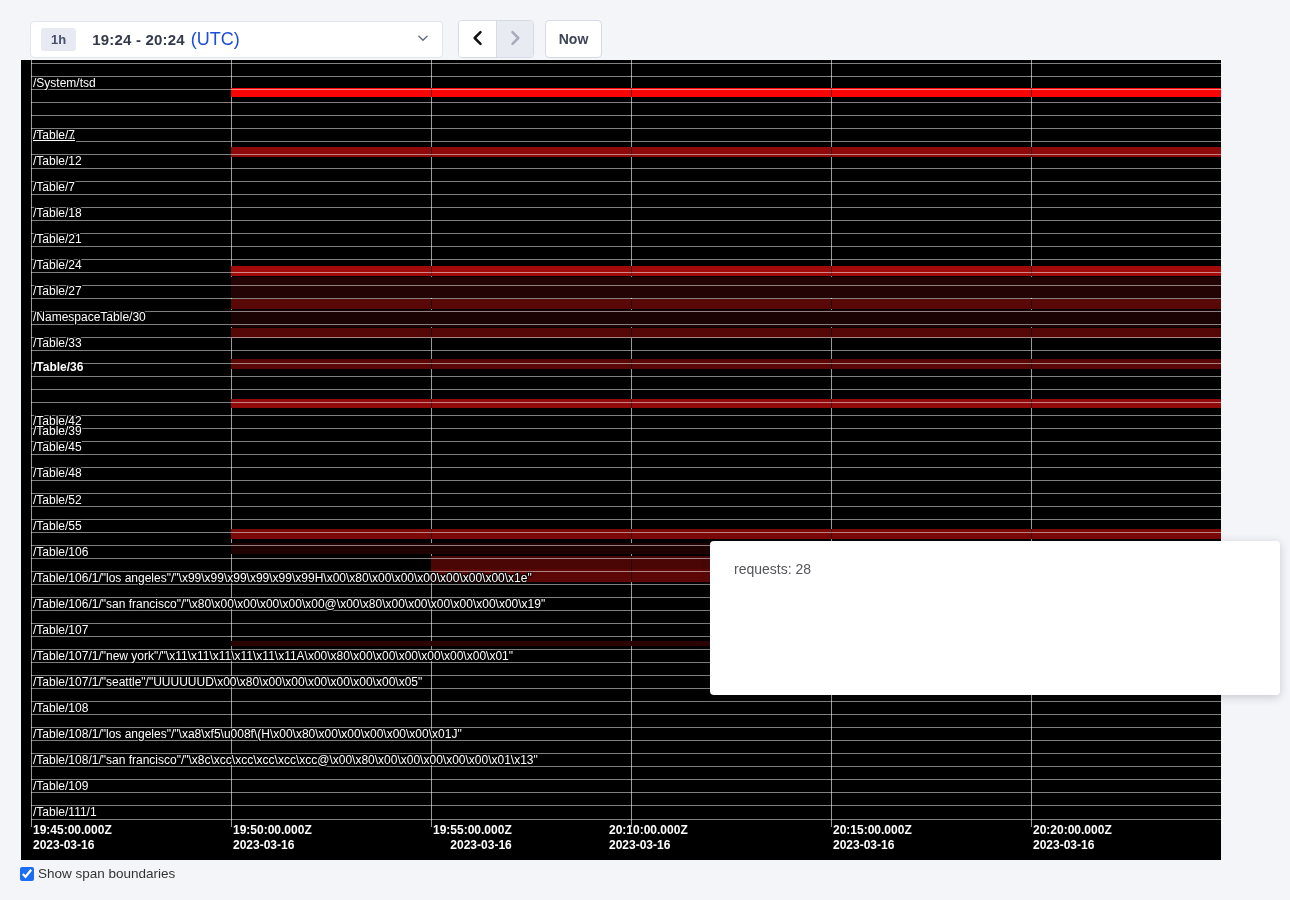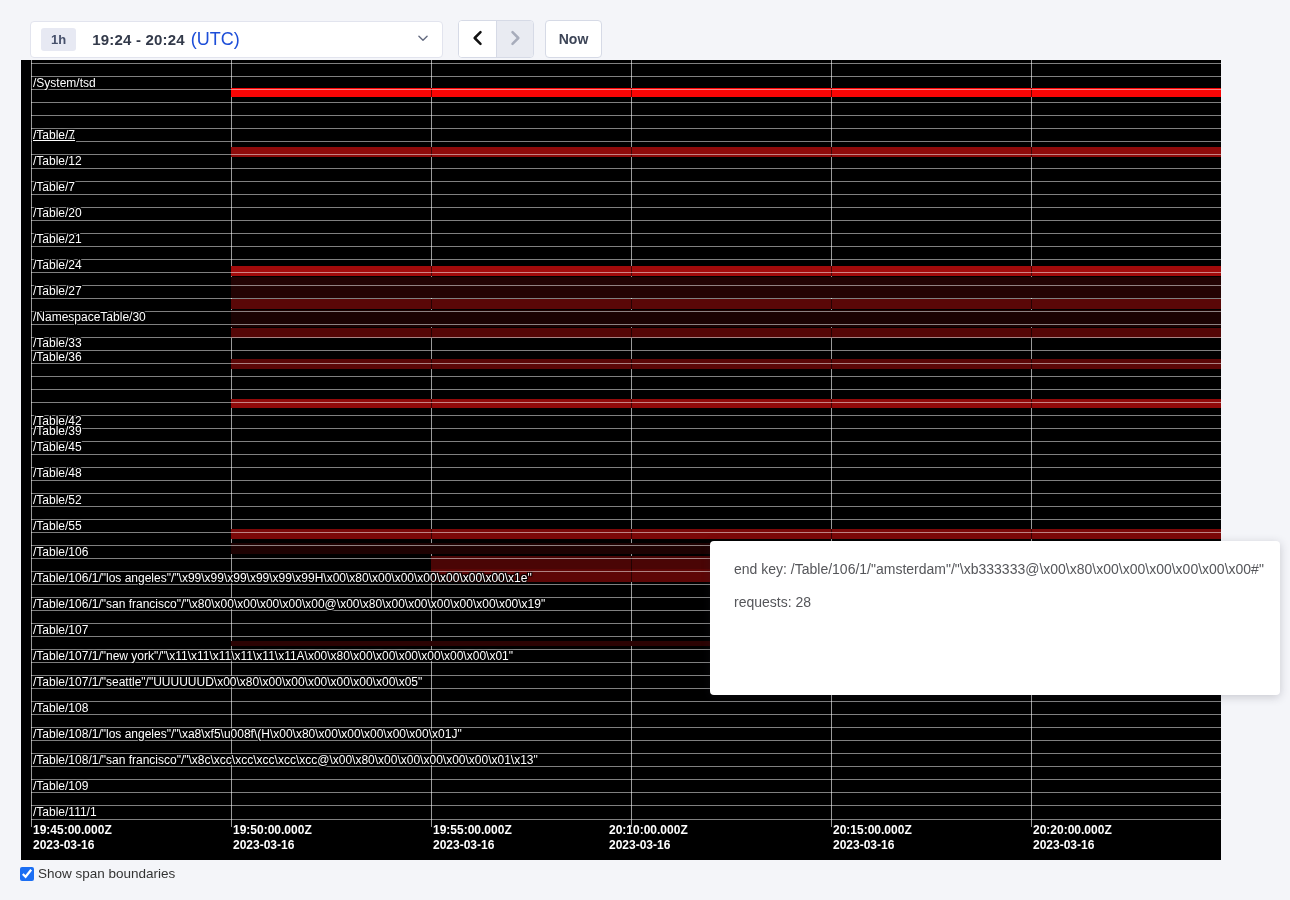--- a/index.html
+++ b/index.html
@@ -197,27 +197,27 @@
       <div class="hline" style="top: 706.4px;"></div>
       <div class="hline" style="top: 719.4px;"></div>
       <div class="hline" style="top: 732.4px;"></div>
       <div class="hline" style="top: 745.4px;"></div>
       <div class="hline" style="top: 758.5px;"></div>
       <div class="rowlabel" style="top: 15.8px;">/System/tsd</div>
       <div class="rowlabel" style="top: 41.9px; margin-top: 28px;">/Table/4</div>
       <div class="rowlabel" style="top: 67.9px; text-decoration: underline;">/Table/7</div>
       <div class="rowlabel" style="top: 94px;">/Table/12</div>
       <div class="rowlabel" style="top: 120px;">/Table/7</div>
-      <div class="rowlabel" style="top: 146px;">/Table/20</div>
+      <div class="rowlabel" style="top: 146px;">/Table/18</div>
       <div class="rowlabel" style="top: 172.1px;">/Table/21</div>
       <div class="rowlabel" style="top: 198.1px;">/Table/24</div>
       <div class="rowlabel" style="top: 224.2px;">/Table/27</div>
       <div class="rowlabel" style="top: 250.2px;">/NamespaceTable/30</div>
       <div class="rowlabel" style="top: 276.2px;">/Table/33</div>
-      <div class="rowlabel" style="top: 290px;">/Table/36</div>
+      <div class="rowlabel" style="top: 300px; font-weight: bold;">/Table/36</div>
       <div class="rowlabel" style="top: 328.3px; margin-top: 36px;">/Table/39</div>
       <div class="rowlabel" style="top: 354.4px;">/Table/42</div>
       <div class="rowlabel" style="top: 380.4px;">/Table/45</div>
       <div class="rowlabel" style="top: 406.4px;">/Table/48</div>
       <div class="rowlabel" style="top: 432.5px;">/Table/52</div>
       <div class="rowlabel" style="top: 458.5px;">/Table/55</div>
       <div class="rowlabel" style="top: 484.6px;">/Table/106</div>
       <div class="rowlabel" style="top: 510.6px;">/Table/106/1/"los angeles"/"\x99\x99\x99\x99\x99\x99H\x00\x80\x00\x00\x00\x00\x00\x00\x1e"</div>
       <div class="rowlabel" style="top: 536.6px;">/Table/106/1/"san francisco"/"\x80\x00\x00\x00\x00\x00@\x00\x80\x00\x00\x00\x00\x00\x00\x19"</div>
       <div class="rowlabel" style="top: 562.7px;">/Table/107</div>
@@ -229,40 +229,39 @@
       <div class="rowlabel" style="top: 718.9px;">/Table/109</div>
       <div class="rowlabel" style="top: 745px;">/Table/111/1</div>
       <div class="axislabel" style="left: 12px;">
         <div>19:45:00.000Z</div>
         <div>2023-03-16</div>
       </div>
       <div class="axislabel" style="left: 212px;">
         <div>19:50:00.000Z</div>
         <div>2023-03-16</div>
       </div>
-      <div class="axislabel" style="left: 412px;">
+      <div class="axislabel" style="left: 412px; text-align: right;">
         <div>19:55:00.000Z</div>
         <div>2023-03-16</div>
       </div>
       <div class="axislabel" style="left: 588px;">
         <div>20:10:00.000Z</div>
         <div>2023-03-16</div>
       </div>
       <div class="axislabel" style="left: 812px;">
         <div>20:15:00.000Z</div>
         <div>2023-03-16</div>
       </div>
       <div class="axislabel" style="left: 1012px;">
         <div>20:20:00.000Z</div>
         <div>2023-03-16</div>
       </div>
     </div>
 
   <div class="tooltip">
-    <div>end key: /Table/106/1/"amsterdam"/"\xb333333@\x00\x80\x00\x00\x00\x00\x00\x00#"</div>
     <div>requests: 28</div>
   </div>
 
   <label class="span-toggle">
     <input type="checkbox" id="spanchk" checked="" style="">
     <span>Show span boundaries</span>
   </label>
 
 </div>
 

